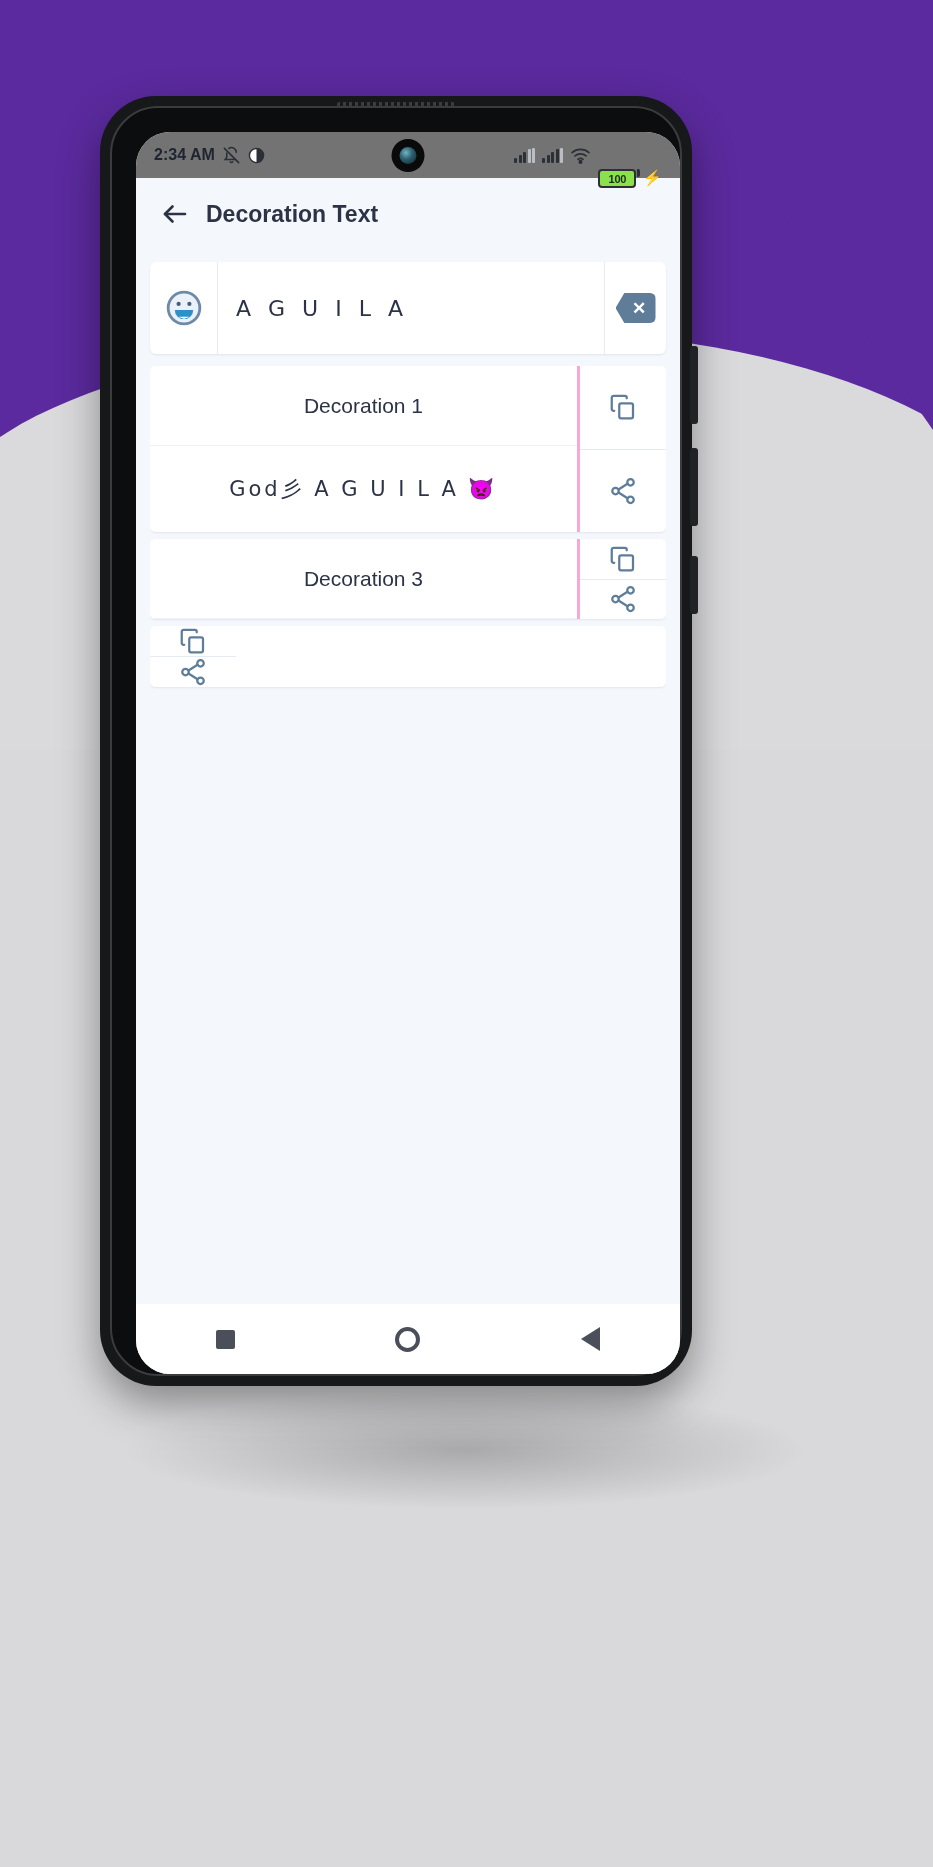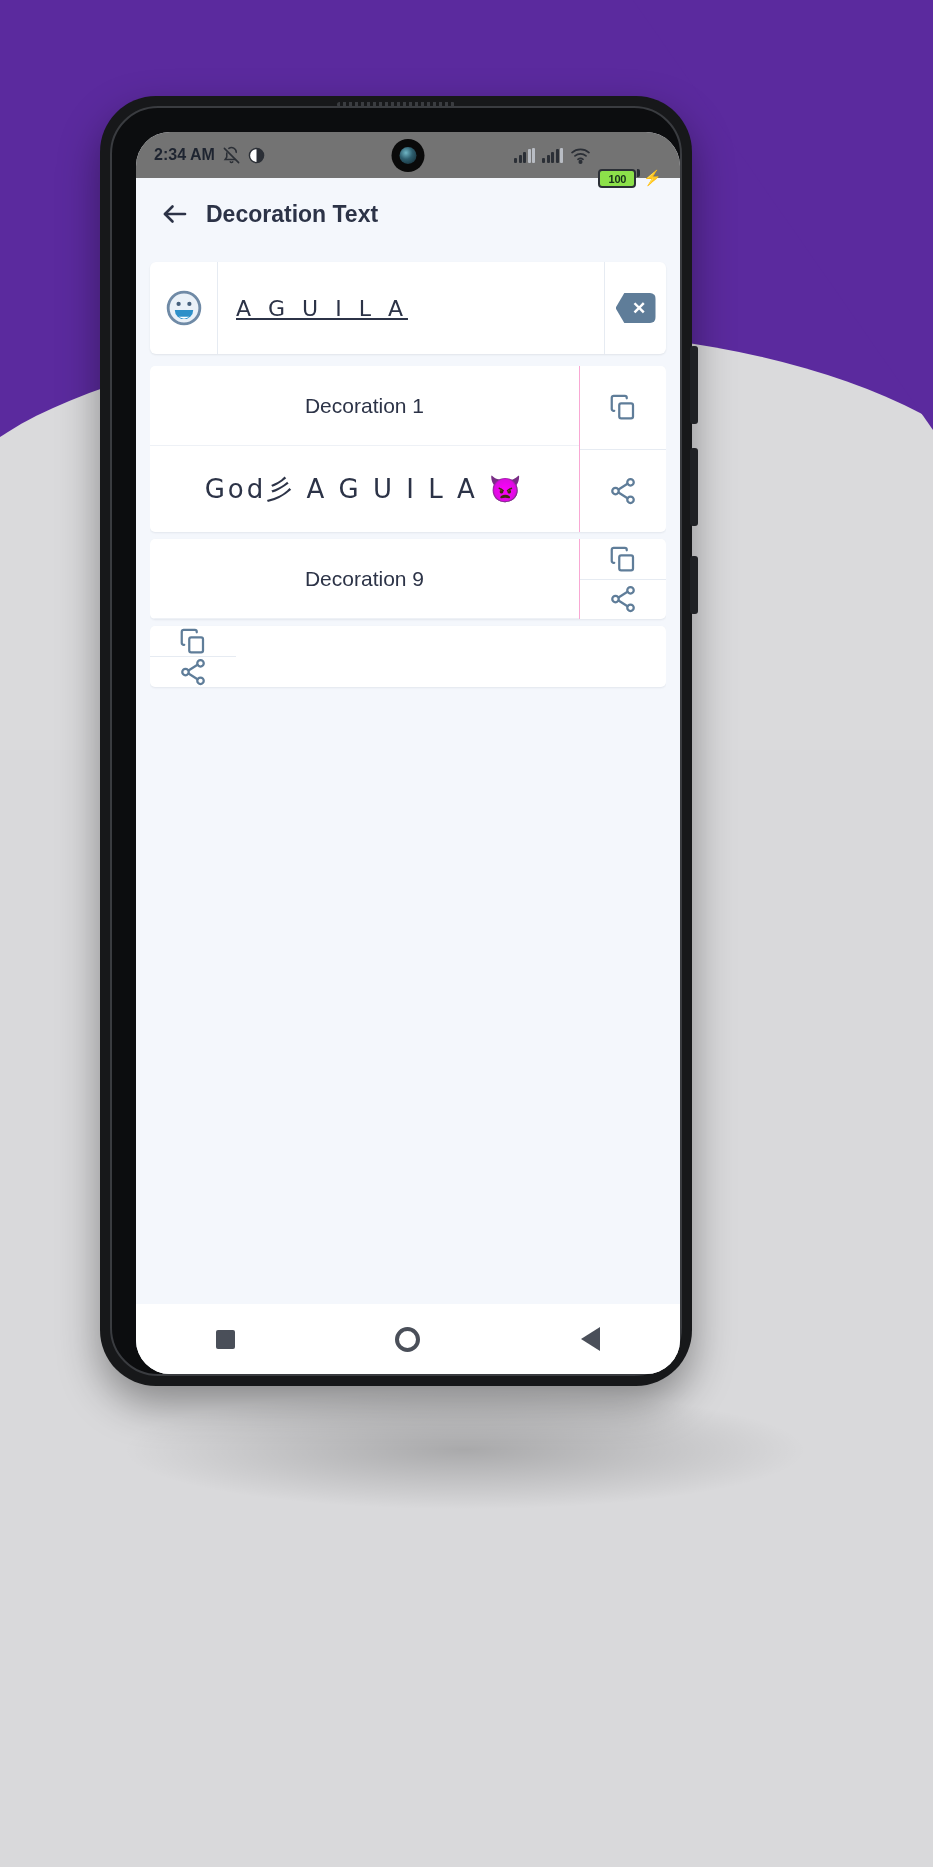--- a/index.html
+++ b/index.html
@@ -114,21 +114,20 @@
     overflow:hidden;
   }
   #emoji-btn {
     width:68px; display:flex; align-items:center; justify-content:center;
     border-right:1px solid #e6ebf2; cursor:pointer;
   }
   #search-value {
     flex:1; display:flex; align-items:center; padding:0 18px;
     font-size:22px; color:#2c3347; letter-spacing:5px;
     font-family:"DejaVu Sans", sans-serif;
-    text-decoration:underline;
   }
   #clear-btn {
     width:62px; display:flex;align-items:center;justify-content:center;
     border-left:1px solid #e6ebf2; cursor:pointer;
   }
   #clear-shape {
     width:40px;height:30px; background:#5f7d99;
     border-radius:6px 6px 6px 6px;
     clip-path:polygon(22% 0,100% 0,100% 100%,22% 100%,0 50%);
     display:flex;align-items:center;justify-content:center;
@@ -138,29 +137,29 @@
   
   #list-wrap {
     margin:12px 14px 0 14px; height:651px;
     overflow:hidden; position:relative;
   }
   .deco-card {
     background:#fff; border-radius:5px; margin-bottom:7px;
     display:flex; box-shadow:0 1px 2px rgba(30,40,60,.08);
     overflow:hidden;
   }
-  .deco-main { flex:1; border-right:1px solid #f9a8d4; }
+  .deco-main { flex:1; border-right:3px solid #f9a8d4; }
   .deco-title {
     height:80px; display:flex; align-items:center; justify-content:center;
     font-size:21px; color:#2c3347;
     border-bottom:1px solid #eef1f6;
   }
   .deco-value {
     height:86px; display:flex; align-items:center; justify-content:center;
-    font-size:26px; color:#2c3347; letter-spacing:3px;
+    font-size:21px; color:#2c3347; letter-spacing:3px;
     font-family:"DejaVu Sans", sans-serif;
     white-space:nowrap;
   }
   .deco-actions { width:86px; display:flex; flex-direction:column; }
   .act {
     flex:1; display:flex; align-items:center; justify-content:center; cursor:pointer;
   }
   .act.copy { border-bottom:1px solid #e6ebf2; }
   .icon-svg { width:30px; height:30px; color:#5f7d99; }
 
@@ -288,21 +287,21 @@
                   <circle cx="6" cy="12" r="2.6"></circle>
                   <circle cx="18" cy="19" r="2.6"></circle>
                   <line x1="8.4" y1="10.8" x2="15.6" y2="6.2"></line>
                   <line x1="8.4" y1="13.2" x2="15.6" y2="17.8"></line>
                 </svg>
               </div>
     </div>
           </div>
           <div class="deco-card">
     <div class="deco-main">
-      <div class="deco-title">Decoration 9</div>
+      <div class="deco-title">Decoration 3</div>
     </div>
     <div class="deco-actions">
       <div class="act copy">
                 <svg class="icon-svg" viewBox="0 0 24 24" fill="none" stroke="currentColor" stroke-width="1.8" stroke-linecap="round" stroke-linejoin="round">
                   <rect x="9" y="9" width="11" height="12" rx="1.5"></rect>
                   <path d="M5 15H4.5A1.5 1.5 0 0 1 3 13.5V4.5A1.5 1.5 0 0 1 4.5 3h9A1.5 1.5 0 0 1 15 4.5V5"></path>
                 </svg>
               </div>
       <div class="act share">
                 <svg class="icon-svg" viewBox="0 0 24 24" fill="none" stroke="currentColor" stroke-width="1.8" stroke-linecap="round" stroke-linejoin="round">

